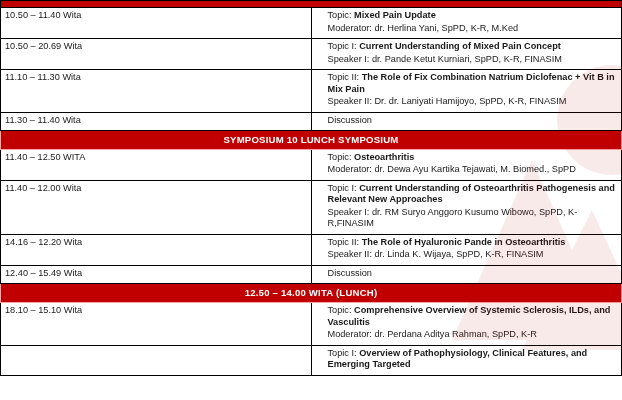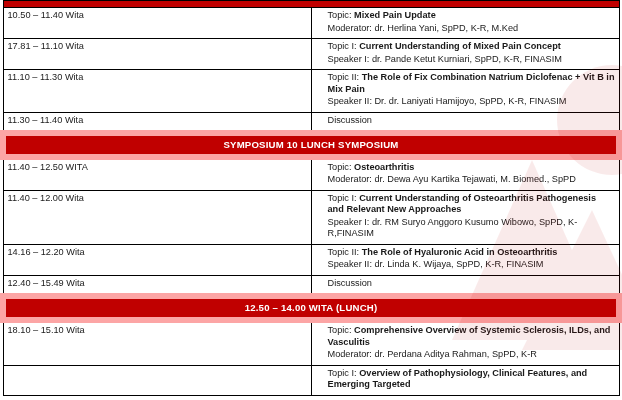--- a/index.html
+++ b/index.html
@@ -56,21 +56,21 @@
   .lbl { font-weight: normal; }
   .ttl { font-weight: bold; }
   tr.band td {
     background: #C00000;
     color: #ffffff;
     text-align: center;
     font-weight: bold;
     font-size: 9.6px;
     letter-spacing: .2px;
     padding: 3px 4px;
-    border: 6px solid #fca5a5;
+    border: 1px solid #fca5a5;
   }
   tr.topband td {
     background: #C00000;
     border: 1px solid #000000;
     padding: 0;
     height: 6px;
   }
 </style>
 </head>
 <body>
@@ -89,21 +89,21 @@
           <td colspan="2"></td>
         </tr>
         <tr>
           <td class="time">10.50 – 11.40 Wita</td>
           <td class="desc">
             <div class="line"><span class="lbl">Topic:</span> <span class="ttl">Mixed Pain Update</span></div>
             <div class="line"><span class="lbl">Moderator: dr. Herlina Yani, SpPD, K-R, M.Ked</span></div>
           </td>
         </tr>
         <tr>
-          <td class="time">17.81 – 11.10 Wita</td>
+          <td class="time">10.50 – 20.69 Wita</td>
           <td class="desc">
             <div class="line"><span class="lbl">Topic I:</span> <span class="ttl">Current Understanding of Mixed Pain Concept</span></div>
             <div class="line"><span class="lbl">Speaker I: dr. Pande Ketut Kurniari, SpPD, K-R, FINASIM</span></div>
           </td>
         </tr>
         <tr>
           <td class="time">11.10 – 11.30 Wita</td>
           <td class="desc">
             <div class="line"><span class="lbl">Topic II:</span> <span class="ttl">The Role of Fix Combination Natrium Diclofenac + Vit B in Mix Pain</span></div>
             <div class="line"><span class="lbl">Speaker II: Dr. dr. Laniyati Hamijoyo, SpPD, K-R, FINASIM</span></div>
@@ -128,21 +128,21 @@
         <tr>
           <td class="time">11.40 – 12.00 Wita</td>
           <td class="desc">
             <div class="line"><span class="lbl">Topic I:</span> <span class="ttl">Current Understanding of Osteoarthritis Pathogenesis and Relevant New Approaches</span></div>
             <div class="line"><span class="lbl">Speaker I: dr. RM Suryo Anggoro Kusumo Wibowo, SpPD, K-R,FINASIM</span></div>
           </td>
         </tr>
         <tr>
           <td class="time">14.16 – 12.20 Wita</td>
           <td class="desc">
-            <div class="line"><span class="lbl">Topic II:</span> <span class="ttl">The Role of  Hyaluronic Acid in Osteoarthritis</span></div>
+            <div class="line"><span class="lbl">Topic II:</span> <span class="ttl">The Role of  Hyaluronic Pande in Osteoarthritis</span></div>
             <div class="line"><span class="lbl">Speaker II: dr. Linda K. Wijaya, SpPD, K-R, FINASIM</span></div>
           </td>
         </tr>
         <tr>
           <td class="time">12.40 – 15.49 Wita</td>
           <td class="desc">
             <div class="line"><span class="lbl">Discussion</span></div>
           </td>
         </tr>
         <tr class="band">

